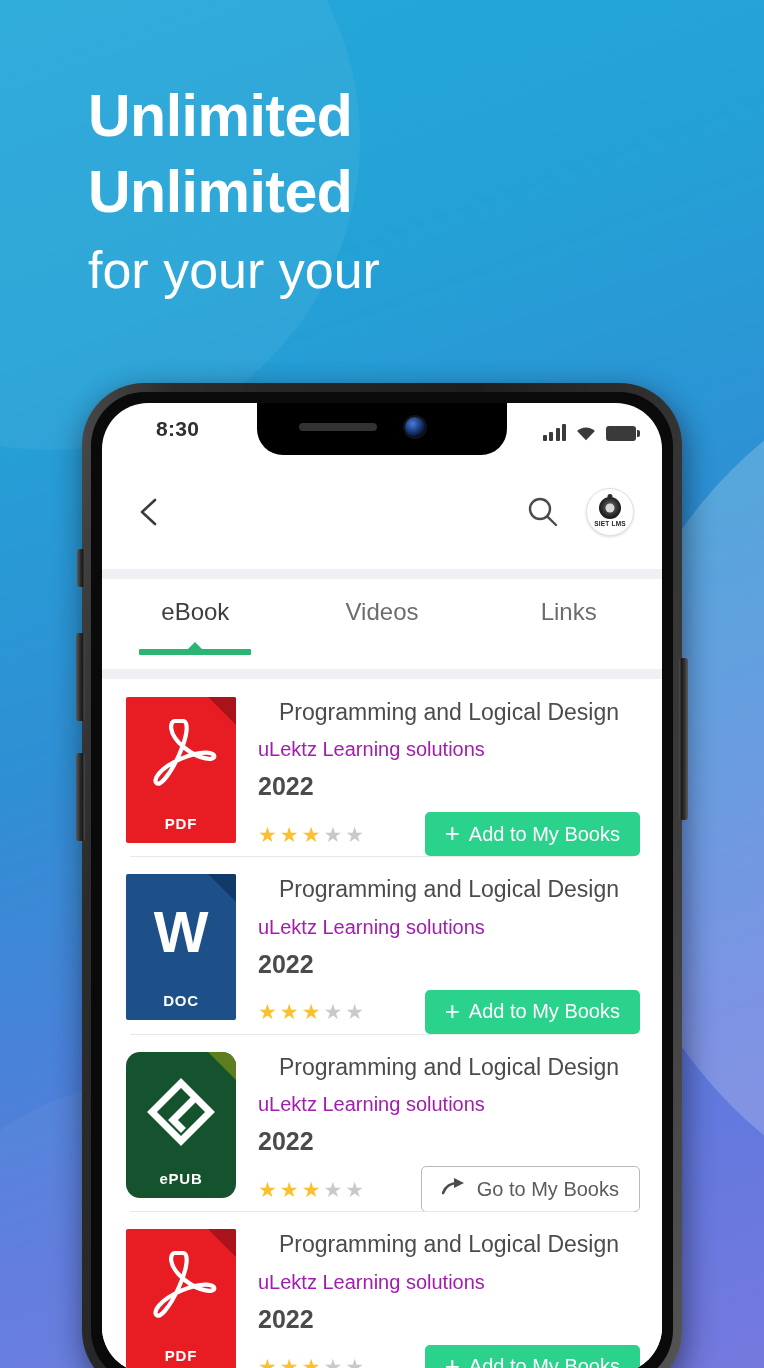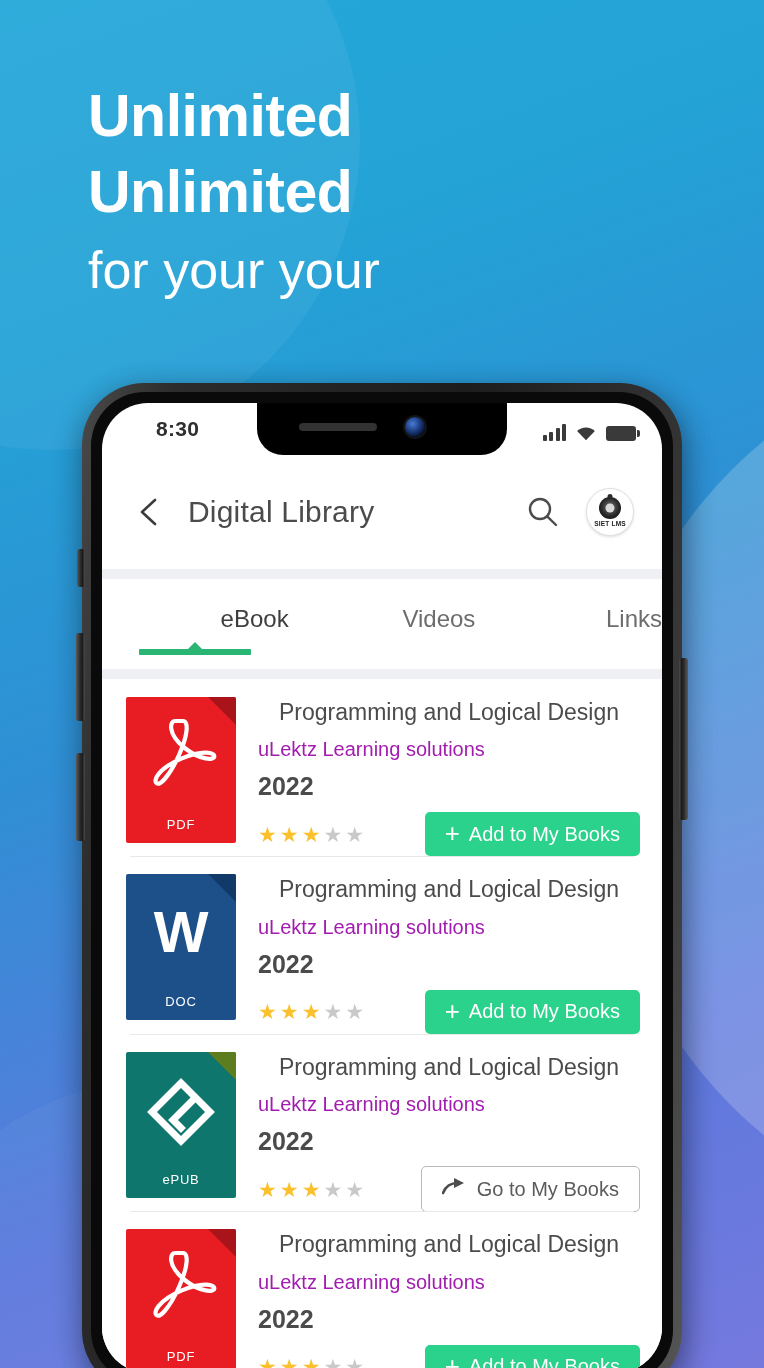--- a/index.html
+++ b/index.html
@@ -90,21 +90,21 @@
   .avatar-seal:after{content:"";position:absolute;left:50%;top:50%;transform:translate(-50%,-50%);
       width:9px;height:9px;border-radius:50%;background:#d8d8d8;}
   .avatar-txt{font-size:6.5px;font-weight:bold;color:#222;margin-top:1px;letter-spacing:.2px;}
 
   
   .tabsep{position:absolute;left:0;width:560px;height:10px;background:#eef0f4;z-index:19;}
   .tabsep.top{top:166px;}
   .tabsep.bottom{top:266px;}
   .tabs{position:absolute;left:0;top:176px;width:560px;height:90px;background:#fff;z-index:19;
       display:flex;align-items:flex-start;}
-  .tab{flex:1;position:relative;text-align:right;padding-top:26px;font-size:24px;color:#6d6d6d;
+  .tab{flex:1;position:relative;text-align:center;padding-top:19px;font-size:24px;color:#6d6d6d;
       cursor:pointer;height:64px;box-sizing:border-box;}
   .tab.active{color:#3e3e3e;}
   .tab-ind{position:absolute;left:50%;transform:translateX(-50%);bottom:-12px;width:112px;height:6px;
       border-radius:1px;background:#2ab573;}
   .tab-ind:before{content:"";position:absolute;left:50%;transform:translateX(-50%);top:-7px;
       width:0;height:0;border-left:8px solid transparent;border-right:8px solid transparent;
       border-bottom:8px solid #2ab573;}
 
   
   .listwrap{position:absolute;left:0;top:276px;width:560px;height:694px;background:#fff;z-index:15;
@@ -112,28 +112,28 @@
   .item{display:flex;padding:18px 0 0 0;position:relative;}
   .item + .item .item-line{position:absolute;left:28px;right:28px;top:0;height:1px;background:#e8e8e8;}
 
   
   .fileicon{position:relative;width:110px;height:146px;margin-left:24px;flex:0 0 110px;
       border-radius:2px;overflow:hidden;display:flex;flex-direction:column;align-items:center;
       justify-content:flex-end;}
   .fileicon .fold{position:absolute;right:0;top:0;width:28px;height:28px;}
   .fileicon .fold-tri{position:absolute;right:0;top:0;width:0;height:0;
       border-left:28px solid transparent;}
-  .fileicon .flabel{font-size:13px;font-weight:normal;color:#fff;margin-bottom:11px;letter-spacing:.8px;z-index:2;}
+  .fileicon .flabel{font-size:15px;font-weight:bold;color:#fff;margin-bottom:11px;letter-spacing:.8px;z-index:2;}
   .fileicon .glyph{position:absolute;left:0;right:0;top:0;bottom:26px;display:flex;align-items:center;
       justify-content:center;}
   .fi-pdf{background:#e81c23;}
   .fi-pdf .fold-tri{border-top:28px solid #a8141a;}
   .fi-doc{background:#1d4f88;}
   .fi-doc .fold-tri{border-top:28px solid #123a68;}
-  .fi-epub{background:#0f766e;}
+  .fi-epub{background:#14532d;border-radius:14px;}
   .fi-epub .fold-tri{border-top:28px solid #5d7d1f;}
   .wletter{font-size:58px;font-weight:bold;color:#fff;line-height:1;margin-top:-4px;}
 
   
   .ibody{flex:1;padding-left:22px;padding-right:22px;position:relative;}
   .ititle{font-size:23px;color:#4b4b4b;font-weight:500;line-height:1.15;margin-top:2px;text-align:center;}
   .ipub{font-size:20px;color:#a21caf;margin-top:13px;}
   .iyear{font-size:25px;color:#4b4b4b;font-weight:bold;margin-top:11px;}
   .irow{display:flex;align-items:center;margin-top:11px;height:44px;}
   .stars{display:flex;gap:3px;}
@@ -198,21 +198,20 @@
         <span class="batt"></span>
       </div>
     </div>
 
     <div class="appbar">
       <div class="back-ico">
         <svg width="26" height="30" viewBox="0 0 26 30">
           <path d="M19 3 6 15l13 12" fill="none" stroke="#3c3c3c" stroke-width="2.6" stroke-linecap="round" stroke-linejoin="round"></path>
         </svg>
       </div>
-      <div class="page-title">Digital Library</div>
       <div class="appbar-spacer"></div>
       <div class="search-ico">
         <svg width="34" height="34" viewBox="0 0 34 34">
           <circle cx="15" cy="14" r="10" fill="none" stroke="#4b4b4b" stroke-width="2.4"></circle>
           <path d="M22.4 21.6 31 30" stroke="#4b4b4b" stroke-width="2.4" stroke-linecap="round"></path>
         </svg>
       </div>
       <div class="avatar">
         <div class="avatar-seal"></div>
         <div class="avatar-txt">SIET LMS</div>

